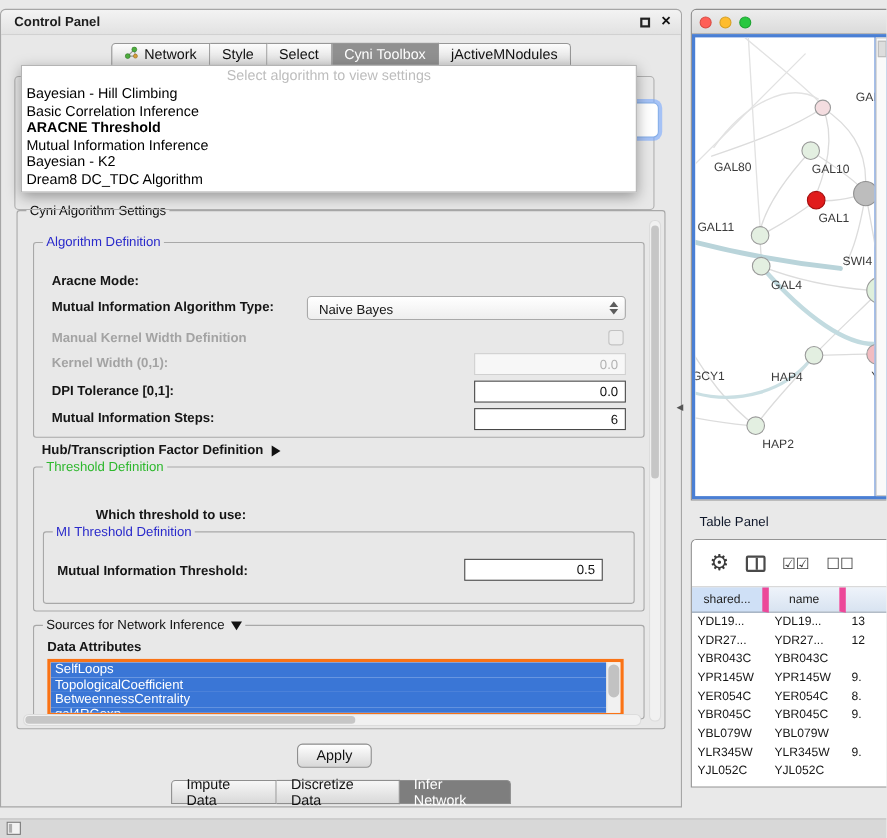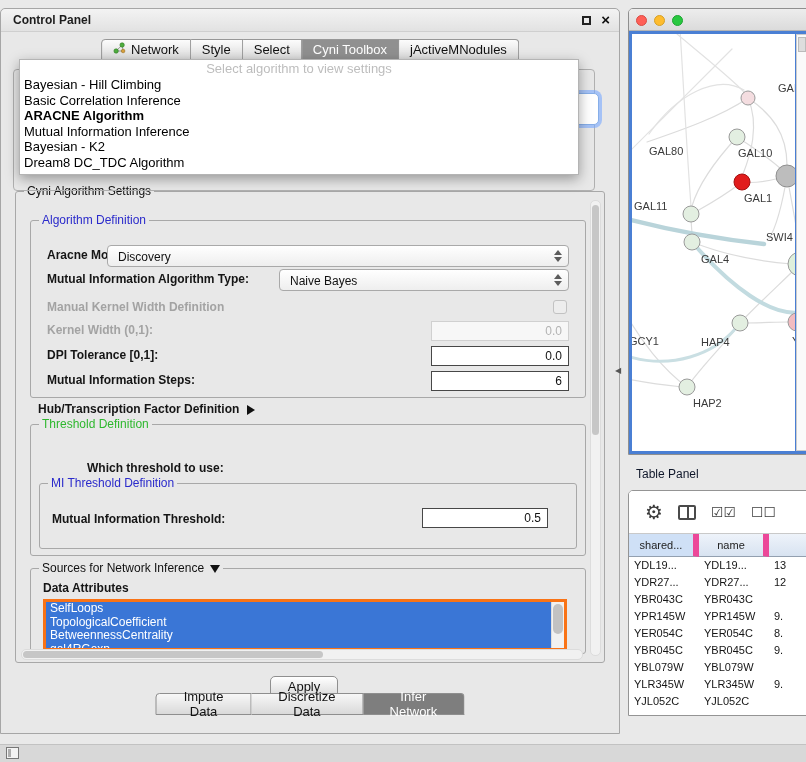--- a/index.html
+++ b/index.html
@@ -16,21 +16,21 @@
   .close-ic{position:absolute;right:9px;top:2px;font-size:15px;font-weight:bold;color:#111;line-height:18px;}
 
   
   .tabs{position:absolute;top:30px;left:50%;transform:translateX(-50%);display:flex;}
   .tab{height:21px;padding:0 11px;border:1px solid #979797;border-left-width:0;
        background:linear-gradient(#fcfcfc,#dcdcdc);font-size:13px;color:#111;
        display:flex;align-items:center;gap:5px;white-space:nowrap;}
   .tab:first-child{border-left-width:1px;border-radius:4px 0 0 0;}
   .tab:last-child{border-radius:0 4px 0 0;}
   .tab.active{background:#909090;color:#fff;}
-  .btabs{position:absolute;top:684px;left:50%;transform:translateX(-50%);display:flex;text-align:center;}
+  .btabs{position:absolute;top:700px;left:50%;transform:translateX(-50%);display:flex;}
   .btab{height:22px;padding:0 13px;border:1px solid #8e8e8e;border-left-width:0;
        background:linear-gradient(#f7f7f7,#d9d9d9);font-size:13px;color:#111;
        display:flex;align-items:center;border-radius:0;}
   .btab:first-child{border-left-width:1px;border-radius:4px 0 0 0;}
   .btab:last-child{border-radius:0 4px 0 0;}
   .btab.active{background:#7e7e7e;color:#fff;}
 
   
   .ghost-group{position:absolute;left:12px;top:60px;width:582px;height:122px;
        border:1px solid #b0b0b0;border-radius:4px;z-index:1;}
@@ -164,38 +164,34 @@
       </div>
 
     <div class="ghost-group"></div>
     <div class="focus-field"></div>
 
     <div class="popup">
       <div class="ph">Select algorithm to view settings</div>
       <div id="algo-items">
           <div class="dd-item">Bayesian - Hill Climbing</div>
           <div class="dd-item">Basic Correlation Inference</div>
-          <div class="dd-item selected">ARACNE Algorithm</div>
+          <div class="dd-item selected">ARACNE Threshold</div>
           <div class="dd-item">Mutual Information Inference</div>
           <div class="dd-item">Bayesian - K2</div>
           <div class="dd-item">Dream8 DC_TDC Algorithm</div>
         </div>
     </div>
 
     <div class="group" style="left:14px;top:182px;width:590px;height:472px;">
       <span class="gtitle">Cyni Algorithm Settings</span>
 
       <div class="group" style="left:14px;top:28px;width:556px;height:178px;">
         <span class="gtitle blue">Algorithm Definition</span>
 
         <span class="lbl" style="left:16px;top:27px;">Aracne Mode:</span>
-        <div class="combo" style="left:76px;top:24px;right:16px;">
-          <span class="val">Discovery</span>
-          <span class="stepper"></span>
-        </div>
 
         <span class="lbl" style="left:16px;top:51px;">Mutual Information Algorithm Type:</span>
         <div class="combo" style="left:248px;top:48px;right:16px;">
           <span class="val">Naive Bayes</span>
           <span class="stepper"></span>
         </div>
 
         <span class="lbl dis" style="left:16px;top:79px;">Manual Kernel Width Definition</span>
         <span class="chk" style="right:18px;top:79px;"></span>
 

